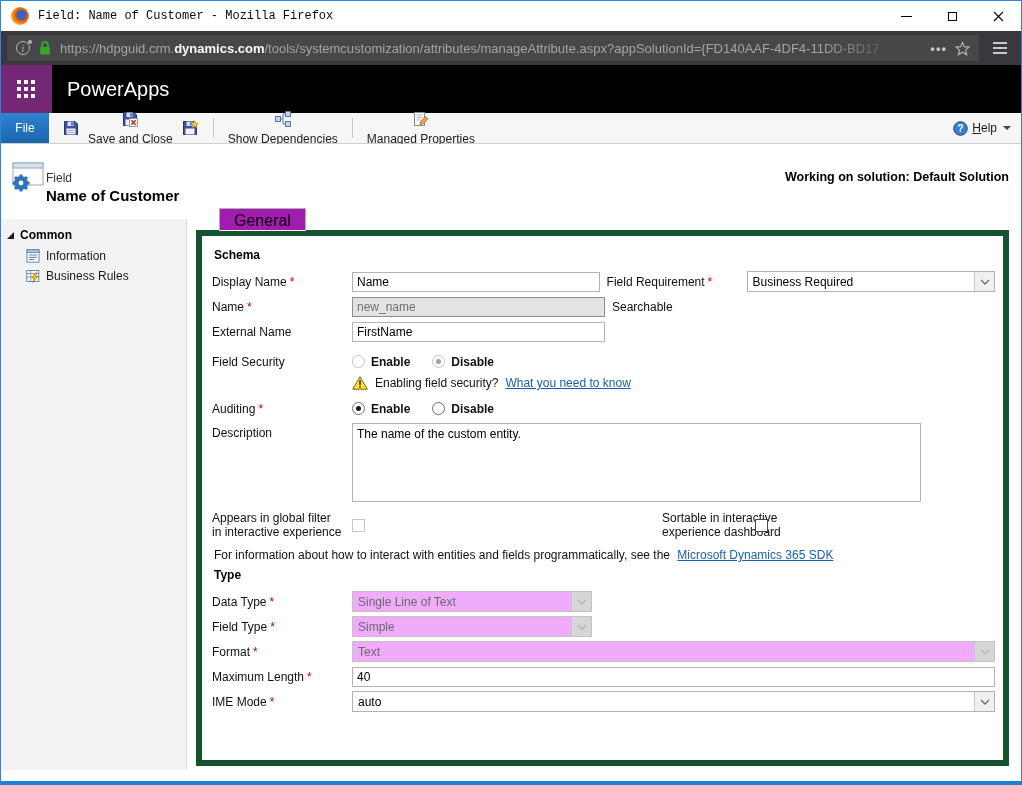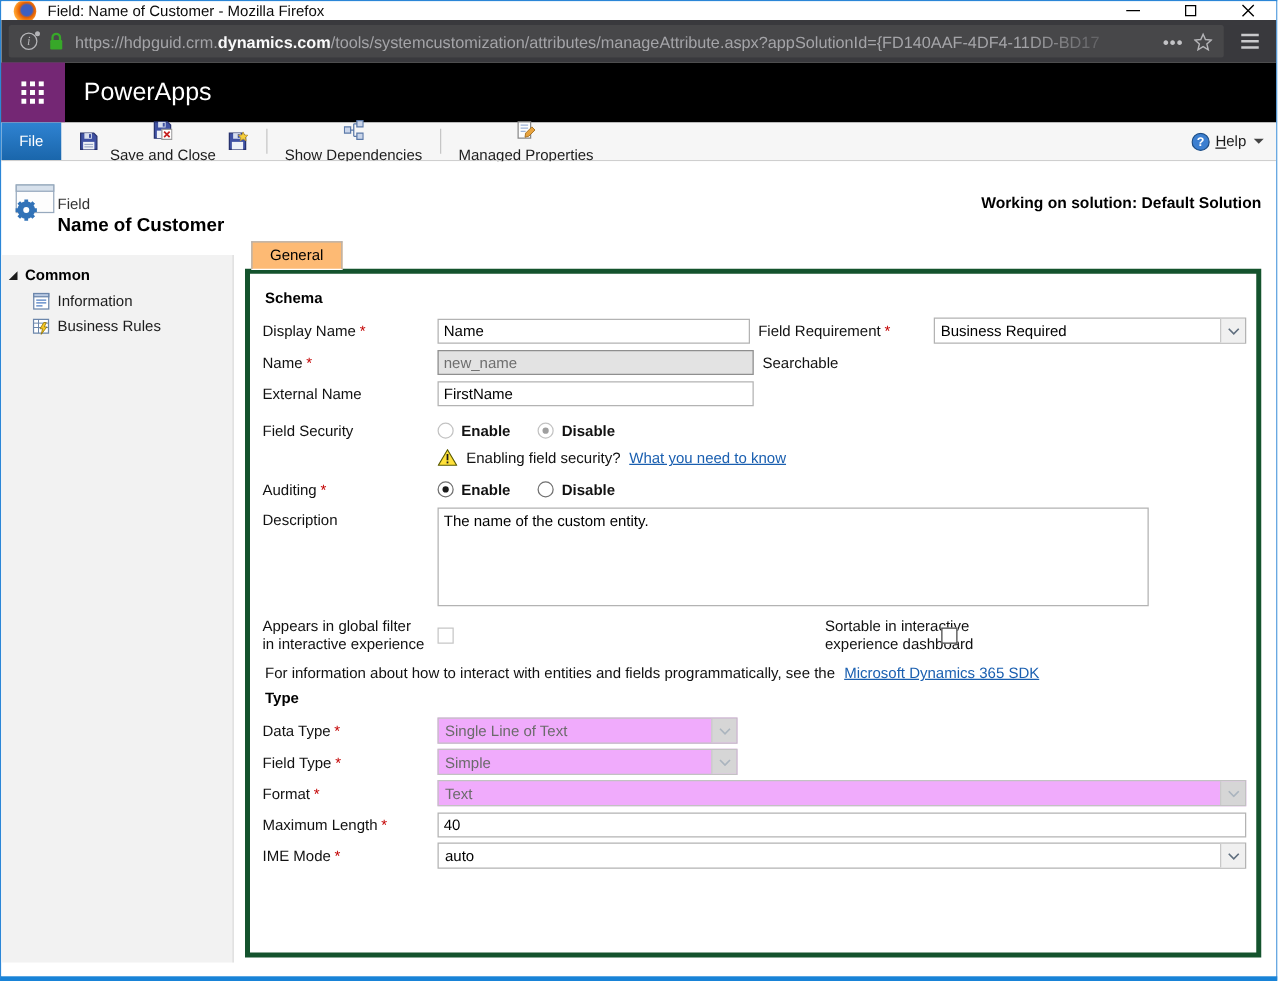--- a/index.html
+++ b/index.html
@@ -1,21 +1,21 @@
 <!DOCTYPE html>
 <html><head>
 <meta charset="utf-8">
 <style>
   * { margin:0; padding:0; box-sizing:border-box; }
   body { font-family:"Liberation Sans", sans-serif; background:#fff; }
   .window { width:1022px; height:785px; border:1px solid #2b86d7; border-bottom:4px solid #1883d7;
             display:flex; flex-direction:column; background:#fff; position:relative; overflow:hidden; }
 
   
-  .titlebar { height:15px; background:#fff; display:flex; align-items:center; padding-left:10px; flex-shrink:0; }
+  .titlebar { height:30px; background:#fff; display:flex; align-items:center; padding-left:10px; flex-shrink:0;font-family:Liberation Mono, monospace; }
   .ff-icon { width:18px; height:18px; border-radius:50%;
              background:radial-gradient(circle at 58% 45%, #3d5fc0 0 30%, #e66000 42%, #ff9c2a 66%, #ffce44 100%); }
   .title-text { font-size:12px; color:#0a0a0a; margin-left:9px; flex:1; }
   .win-controls { display:flex; height:100%; }
   .win-btn { width:46px; height:100%; display:flex; align-items:center; justify-content:center; }
   .glyph-min { width:11px; height:1px; background:#000; }
   .glyph-max { width:9px; height:9px; border:1px solid #000; }
 
   
   .navbar { height:34px; background:#39393d; display:flex; align-items:center; padding:0 6px; gap:6px; flex-shrink:0; }
@@ -53,23 +53,23 @@
   .entity-name { position:absolute; left:45px; top:43px; font-size:15px; font-weight:bold; color:#000; }
   .working-on { position:absolute; right:12px; top:26px; font-size:12.5px; font-weight:bold; color:#000; }
 
   .sidebar { position:absolute; left:0; top:75px; bottom:11px; width:186px; background:#f2f2f2; border-right:1px solid #dcdcdc; padding-top:5px; }
   .group-row { display:flex; align-items:center; gap:6px; padding:4px 0 4px 6px; font-size:12px; font-weight:bold; color:#000; }
   .tri { width:0; height:0; border-bottom:7px solid #1c1c1c; border-left:7px solid transparent; }
   .side-item { display:flex; align-items:center; gap:6px; padding:3px 0 3px 25px; font-size:12px; color:#1c1c1c; }
 
   .panel-wrap { position:absolute; left:195px; right:12px; top:64px; bottom:15px; display:flex; flex-direction:column; }
   .tabstrip { height:22px; display:flex; flex-shrink:0; }
-  .tab { background:#fdba74; border:1px solid #b0b0b0; border-bottom:1px solid #fff; margin-left:5px; margin-bottom:-1px;
-         padding:3px 14px 0; font-size:12px; color:#000; z-index:2; }
-  .panel { flex:1; border:4px solid #14532d; background:#fff; padding:10px 8px 0 10px; overflow:hidden; }
+  .tab { background:#a21caf; border:1px solid #b0b0b0; border-bottom:1px solid #fff; margin-left:23px; margin-bottom:-1px;
+         padding:3px 14px 0; font-size:16px; color:#000; z-index:2; }
+  .panel { flex:1; border:6px solid #14532d; background:#fff; padding:10px 8px 0 10px; overflow:hidden; }
 
   .sec-h { font-weight:bold; font-size:12px; color:#000; margin:2px 0 9px 2px; }
   .frow { display:flex; align-items:center; min-height:21px; margin-bottom:4px; }
   .lbl { width:140px; font-size:12px; color:#111; flex-shrink:0; }
   .lbl2 { width:140px; font-size:12px; color:#111; flex-shrink:0; margin-left:7px; }
   .required::after { content:"*"; color:#c30000; margin-left:3px; }
   .ti { height:20px; border:1px solid #b3b3b3; font-size:12px; padding:0 4px; font-family:"Liberation Sans", sans-serif; color:#000; background:#fff; }
   .ti.w-sm { width:253px; }
   .ti.dis { background:#e3e3e3; border:1px solid #8f8f8f; color:#6e6e6e; }
   .grow { flex:1; }

